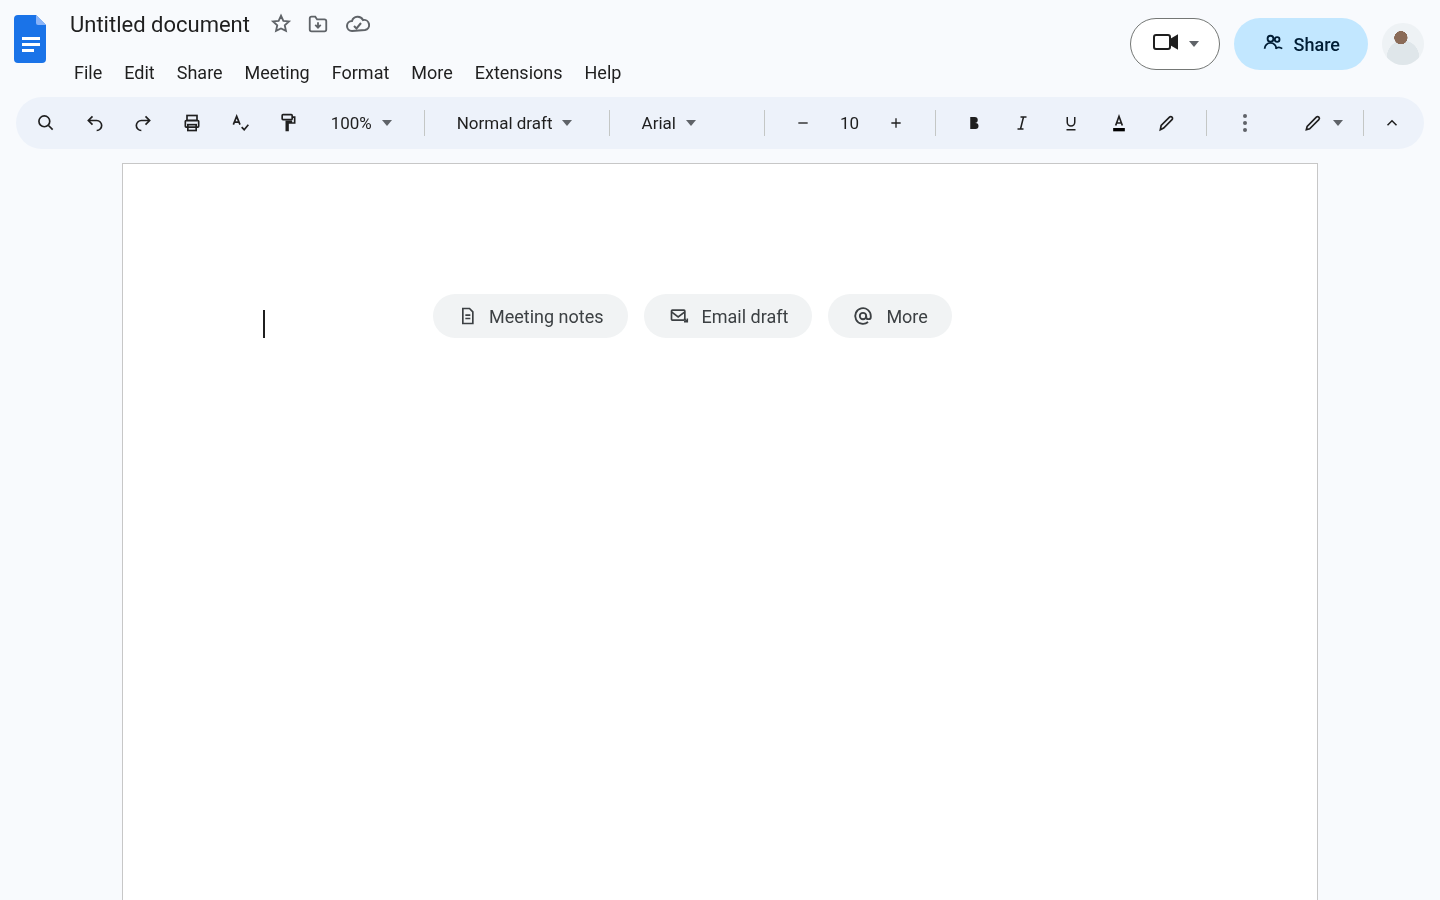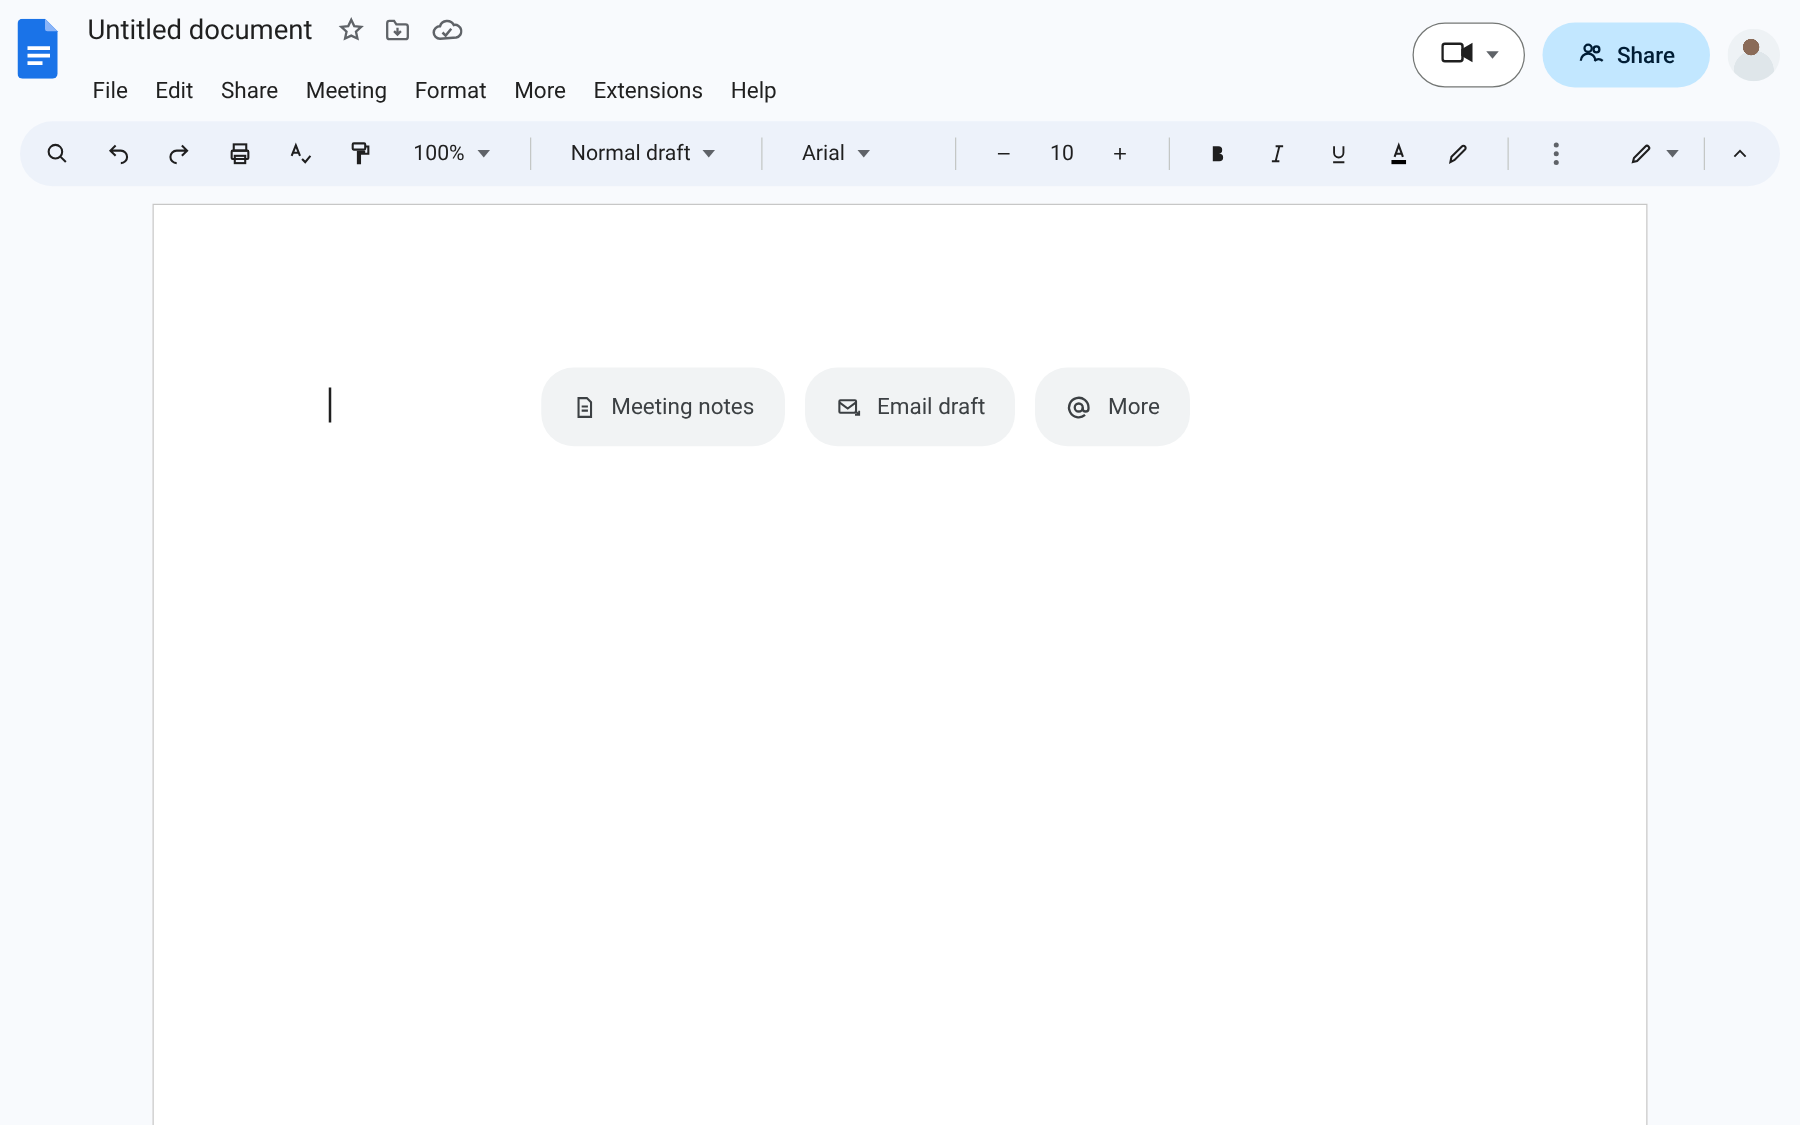--- a/index.html
+++ b/index.html
@@ -170,21 +170,21 @@
     top: 130px;
     display:flex;
     gap:16px;
   }
   .chip {
     display:flex;
     align-items:center;
     gap:12px;
     background: var(--chip-bg);
     border-radius: 26px;
-    height: 63px;
+    height: 44px;
     padding: 0 24px;
     font-size:18px;
     color:#3c4043;
   }
   .chip svg { display:block; }
   
   .tri {
     width:0; height:0;
     border-left:5px solid transparent;
     border-right:5px solid transparent;

